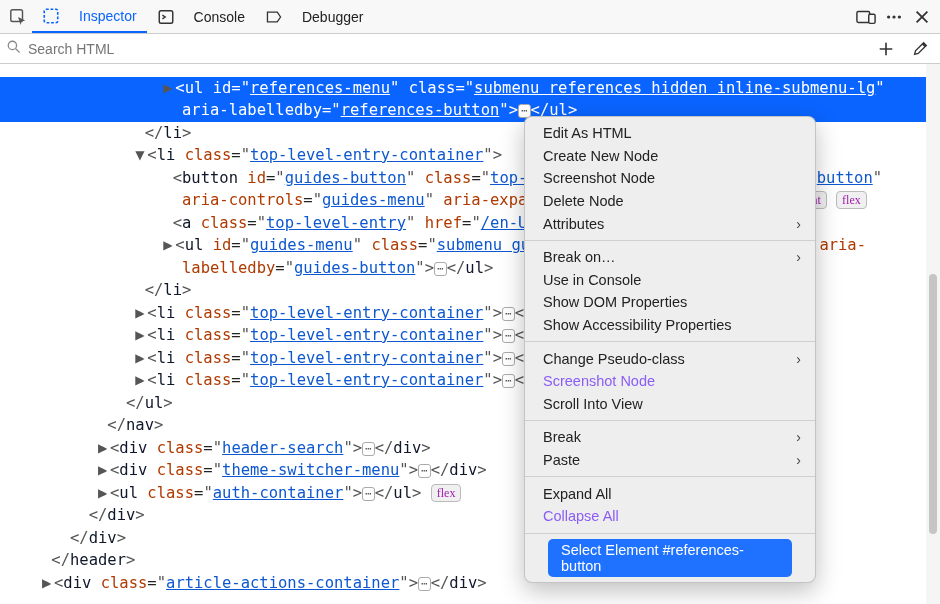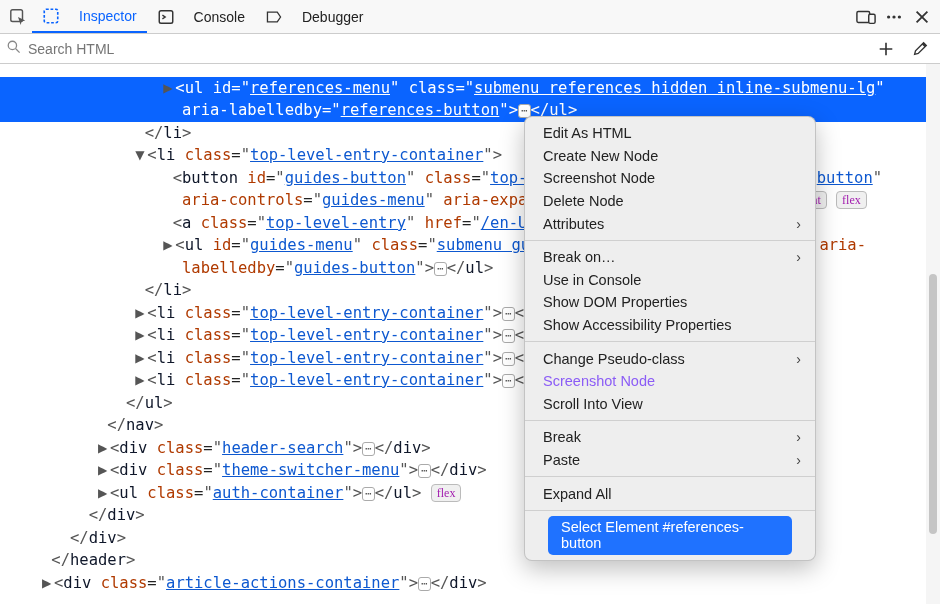--- a/index.html
+++ b/index.html
@@ -325,17 +325,20 @@
       <span class="sub">›</span>
     </div>
   <div class="ctxitem">
       <span>Paste</span>
       <span class="sub">›</span>
     </div>
   <div class="ctxsep"></div>
   <div class="ctxitem">
       <span>Expand All</span>
     </div>
+  <div class="ctxitem disabled">
+      <span>Collapse All</span>
+    </div>
   <div class="ctxsep"></div>
   <div class="ctxitem hl">
       <span>Select Element #references-button</span>
     </div>
 </div>
 
 </body></html>

